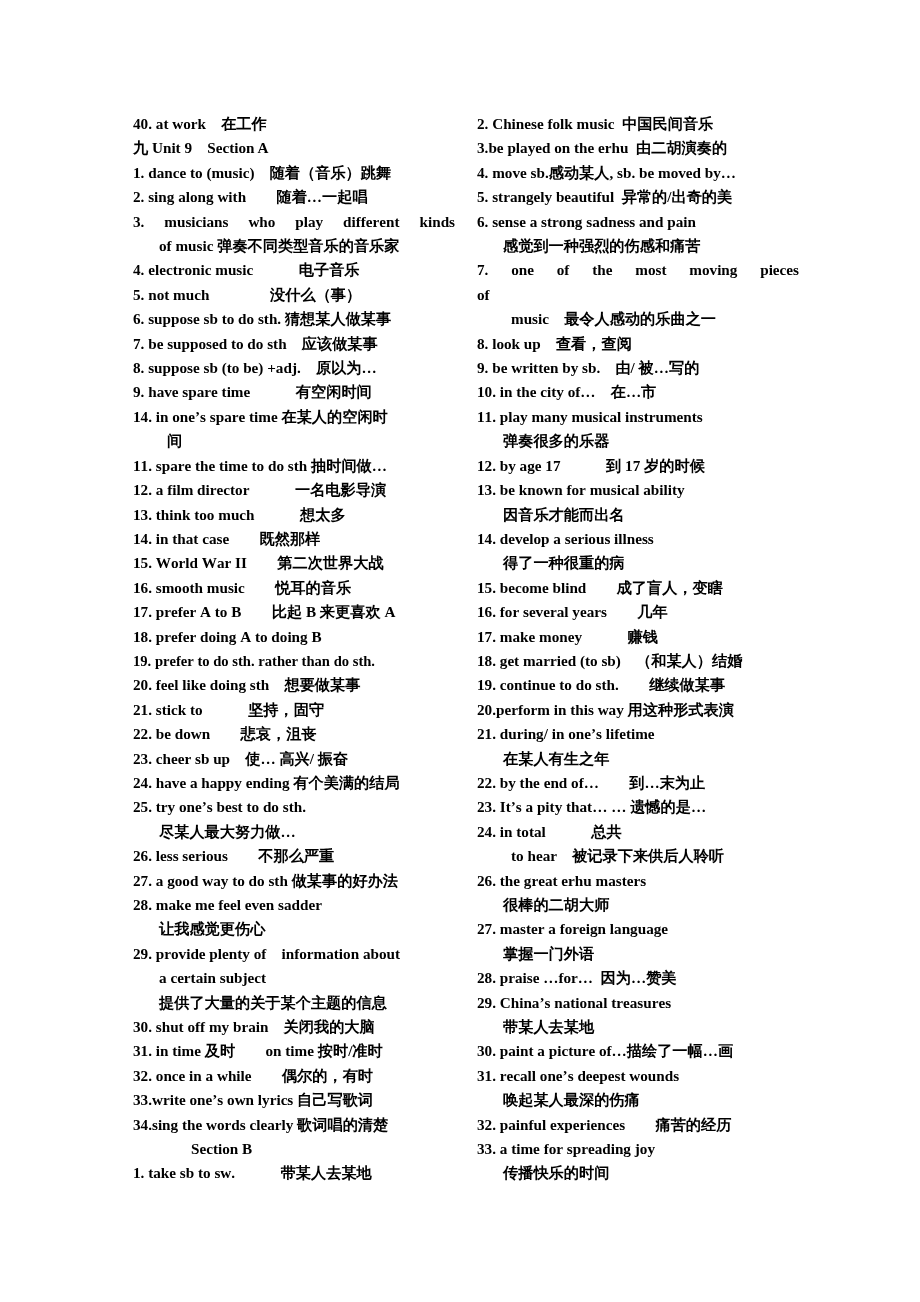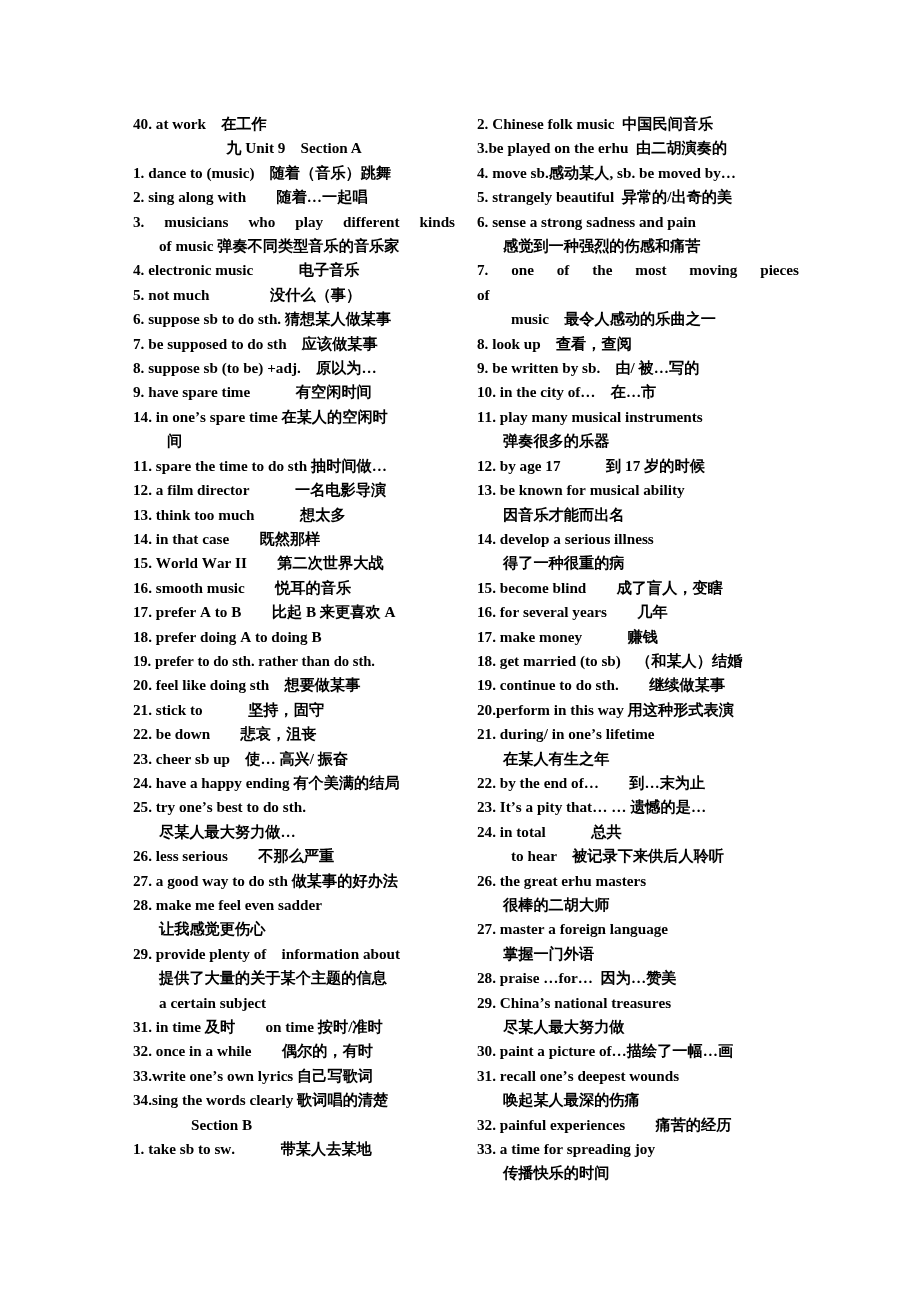--- a/index.html
+++ b/index.html
@@ -62,21 +62,21 @@
   .cont-deep {
     padding-left: 34px;
     white-space: pre;
   }
 
   
   .heading {
     font-weight: bold;
     font-size: 15.2px;
     line-height: 24.4px;
-    text-align: center;
+    text-align: left;
     white-space: pre;
   }
   .heading-b {
     font-weight: bold;
     font-size: 15.2px;
     line-height: 24.4px;
     padding-left: 58px;
     white-space: pre;
   }
 
@@ -148,23 +148,24 @@
       <div class="ln entry">25. try one’s best to do sth.</div>
       <div class="ln cont">尽某人最大努力做…</div>
 
       <div class="ln entry">26. less serious　　不那么严重</div>
       <div class="ln entry">27. a good way to do sth 做某事的好办法</div>
 
       <div class="ln entry">28. make me feel even sadder</div>
       <div class="ln cont">让我感觉更伤心</div>
 
       <div class="ln entry">29. provide plenty of　information about</div>
+      <div class="ln cont">a certain subject</div>
       <div class="ln cont">提供了大量的关于某个主题的信息</div>
-      <div class="ln cont">a certain subject</div>
-
+
+      <div class="ln entry">30. shut off my brain　关闭我的大脑</div>
       <div class="ln entry">31. in time 及时　　on time 按时/准时</div>
       <div class="ln entry">32. once in a while　　偶尔的，有时</div>
       <div class="ln entry">33.write one’s own lyrics 自己写歌词</div>
       <div class="ln entry">34.sing the words clearly 歌词唱的清楚</div>
 
       <div class="heading-b">Section B</div>
 
       <div class="ln entry">1. take sb to sw.　　　带某人去某地</div>
 
     </div>
@@ -215,21 +216,21 @@
 
       <div class="ln entry">26. the great erhu masters</div>
       <div class="ln cont">很棒的二胡大师</div>
 
       <div class="ln entry">27. master a foreign language</div>
       <div class="ln cont">掌握一门外语</div>
 
       <div class="ln entry">28. praise …for…  因为…赞美</div>
 
       <div class="ln entry">29. China’s national treasures</div>
-      <div class="ln cont">尽某人最大努力做</div>
+      <div class="ln cont">带某人去某地</div>
 
       <div class="ln entry">30. paint a picture of…描绘了一幅…画</div>
 
       <div class="ln entry">31. recall one’s deepest wounds</div>
       <div class="ln cont">唤起某人最深的伤痛</div>
 
       <div class="ln entry">32. painful experiences　　痛苦的经历</div>
 
       <div class="ln entry">33. a time for spreading joy</div>
       <div class="ln cont">传播快乐的时间</div>

